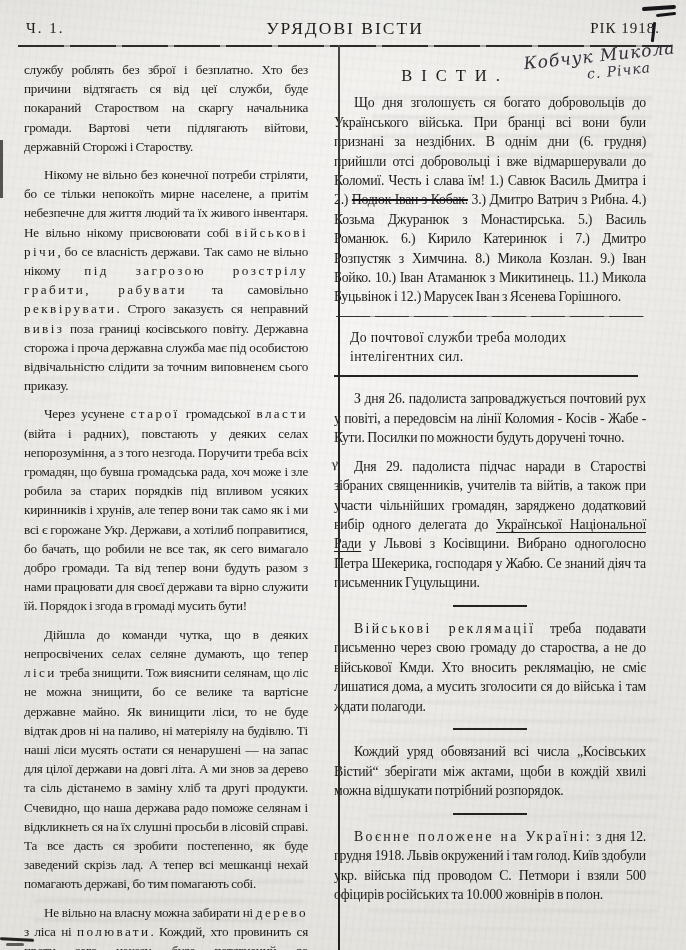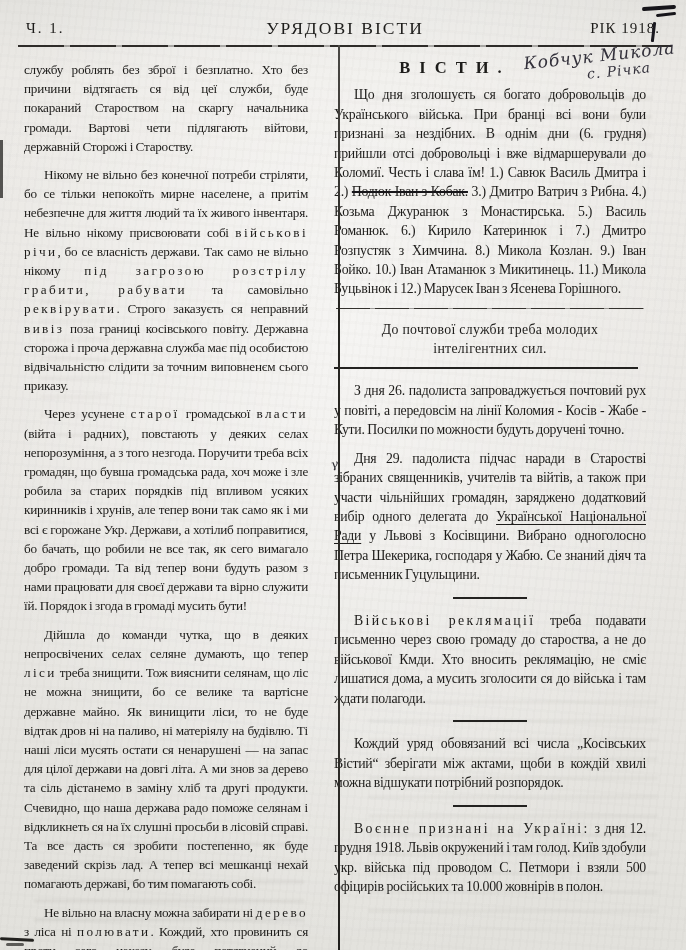--- a/index.html
+++ b/index.html
@@ -56,27 +56,27 @@
   .columns{position:absolute;top:52px;left:0;right:0;bottom:0;display:flex;overflow:hidden;}
   .col-divider{position:absolute;top:45px;bottom:0;left:338px;width:1.6px;
     background:linear-gradient(180deg,#4a4844,#24231f 30%,#33312d 70%,#201f1c);}
   .col-left{width:316px;padding:8px 8px 0 24px;box-sizing:border-box;}
   .col-right{width:348px;padding:6px 20px 0 16px;box-sizing:border-box;margin-left:2px;}
 
   .col-left{font-size:13.2px;line-height:19.2px;}
   .col-right{font-size:13.8px;line-height:19.4px;}
   p.bp{margin:0 0 9px;text-align:justify;text-indent:20px;letter-spacing:-.25px;word-spacing:-.5px;}
   p.bp.noindent{text-indent:0;}
-  p.cp{margin:2px 16px 6px;text-align:center;text-indent:0;letter-spacing:.3px;}
+  p.cp{margin:2px 16px 6px;text-align:left;text-indent:0;letter-spacing:.3px;}
 
   .seg-spaced{letter-spacing:2.4px;}
   .seg-strike{text-decoration:line-through;text-decoration-thickness:2px;text-decoration-color:#17161a;}
   .seg-underline{text-decoration:underline;text-underline-offset:3px;text-decoration-thickness:1.4px;}
 
-  h2.sec-heading{margin:0 70px 8px 0;text-align:center;font-weight:bold;
+  h2.sec-heading{margin:8px 70px 8px 0;text-align:center;font-weight:normal;
     font-size:16.5px;letter-spacing:9px;}
   h3.sec-subheading{margin:0 0 9px;text-align:center;font-weight:normal;
     font-size:15.5px;letter-spacing:5px;}
 
   .rule{border:0;}
   .rule-full{height:1.2px;margin:8px 2px 11px;background:repeating-linear-gradient(90deg,#34322e 0 34px, rgba(52,50,46,.45) 34px 39px);}
   .rule-thick{height:2.6px;margin:8px 8px 12px 0;background:#232220;}
   .rule-short{width:74px;height:2.4px;margin:12px auto 12px;background:#232220;}
 </style>
 </head>
@@ -121,21 +121,21 @@
       <div class="rule rule-full"></div>
       <p class="cp"><span>До почтової служби треба молодих інтелігентних сил.</span></p>
       <div class="rule rule-thick"></div>
       <p class="bp"><span>З дня 26. падолиста запроваджується почтовий рух у повіті, а передовсім на лінії Коломия - Косів - Жабе - Кути.   Посилки по можности будуть доручені точно.</span></p>
       <p class="bp"><span>Дня 29. падолиста підчас наради в Старостві зібраних священників, учителів та війтів, а також при участи чільнійших громадян, заряджено додатковий вибір одного делегата до </span><span class="seg-underline">Української Національної Ради</span><span> у Львові з Косівщини. Вибрано одноголосно Петра Шекерика, господаря у Жабю. Се знаний діяч та письменник Гуцульщини.</span></p>
       <div class="rule rule-short"></div>
       <p class="bp"><span class="seg-spaced">Військові реклямації</span><span> треба подавати письменно через свою громаду до староства, а не до військової Кмди. Хто вносить реклямацію, не сміє лишатися дома, а мусить зголосити ся до війська і там ждати полагоди.</span></p>
       <div class="rule rule-short"></div>
       <p class="bp"><span>Кождий уряд обовязаний всі числа „Косівських Вістий“ зберігати між актами, щоби в кождій хвилі можна відшукати потрібний розпорядок.</span></p>
       <div class="rule rule-short"></div>
-      <p class="bp"><span class="seg-spaced">Воєнне признані на Україні:</span><span> з дня 12. грудня 1918. Львів окружений і там голод. Київ здобули укр. війська під проводом С. Петмори і взяли 500 офіцирів російських та 10.000 жовнірів в полон.</span></p>
+      <p class="bp"><span class="seg-spaced">Воєнне положене на Україні:</span><span> з дня 12. грудня 1918. Львів окружений і там голод. Київ здобули укр. війська під проводом С. Петмори і взяли 500 офіцирів російських та 10.000 жовнірів в полон.</span></p>
     </div>
 </div>
 <div class="col-divider"></div>
 
 <div class="handwriting">
   <div class="hw1">Кобчук Микола</div>
   <div class="hw2">с. Річка</div>
 </div>
 <div class="margin-squiggle">ᵧ</div>
 

